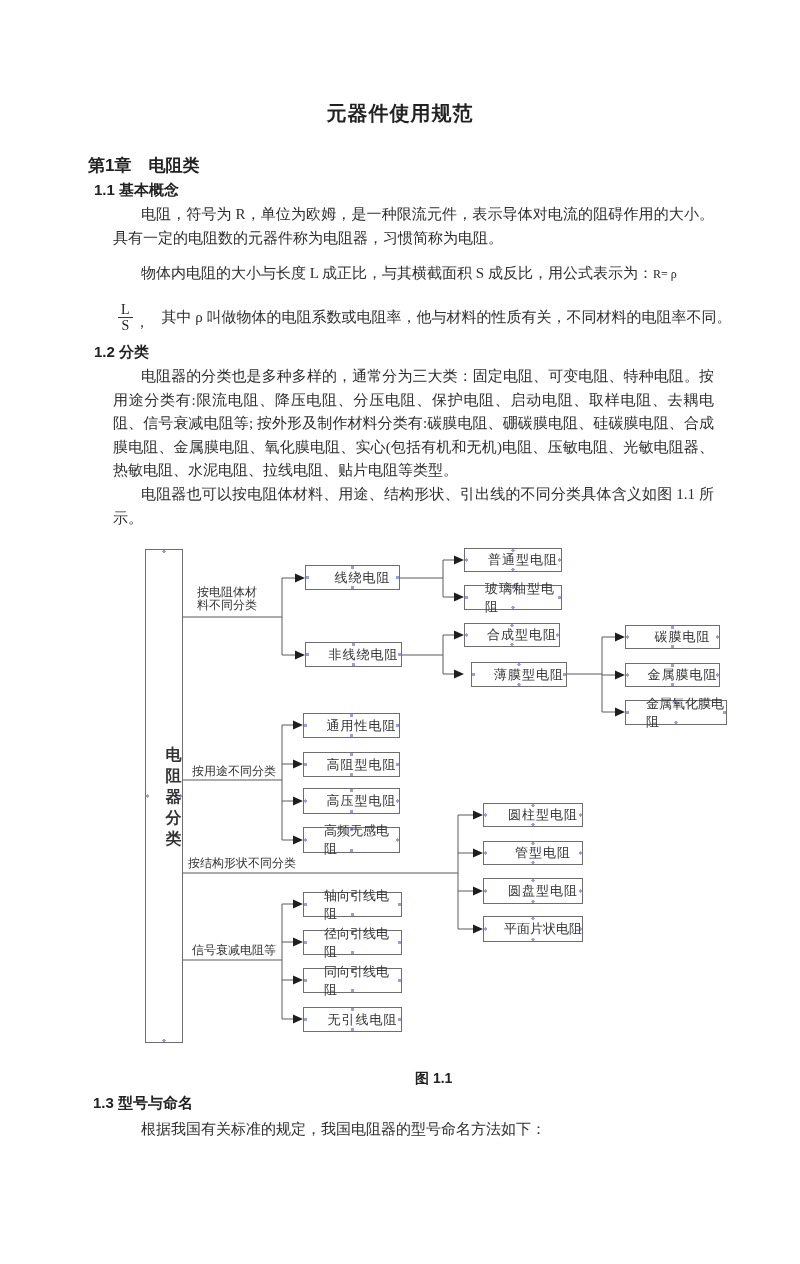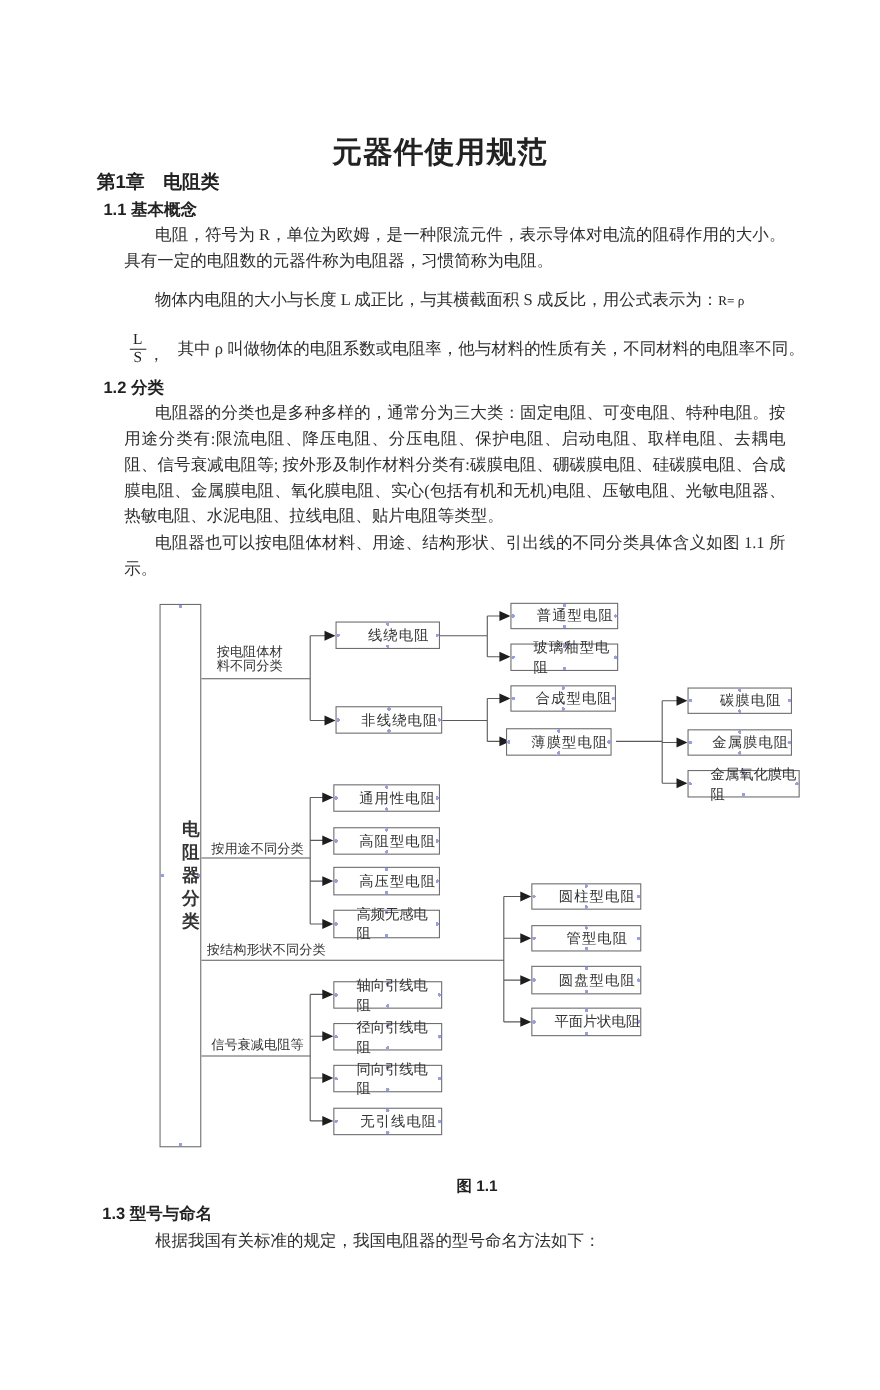--- a/index.html
+++ b/index.html
@@ -1,20 +1,20 @@
 <!DOCTYPE html>
 <html><head>
 <meta charset="utf-8">
 <style>
   html,body{margin:0;padding:0;background:#ffffff;}
   .page{position:relative;width:800px;height:1264px;background:#fff;overflow:hidden;
         font-family:"Liberation Serif","DejaVu Serif",serif;color:#333;}
   .abs{position:absolute;}
   .heading{font-family:"Liberation Sans","DejaVu Sans",sans-serif;font-weight:bold;color:#222;}
-  .doc-title{left:0;top:120px;width:800px;text-align:center;font-size:27px;letter-spacing:1px;}
+  .doc-title{left:0;top:100px;width:800px;text-align:center;font-size:20px;letter-spacing:1px;}
   .chapter{left:88px;top:154px;font-size:17px;}
   .h-sec{font-size:15px;}
   .body-par{left:113px;width:601px;font-size:15px;line-height:23.5px;text-align:justify;
             text-indent:28px;color:#2e2e2e;}
   .nowrap{white-space:nowrap;text-align:left;}
   .formula{font-family:"Liberation Serif",serif;font-size:12px;color:#222;white-space:nowrap;}
   .fracrow{left:113px;top:293px;width:620px;height:48px;display:flex;align-items:center;}
   .frac{display:inline-block;text-align:center;font-size:14px;line-height:15px;color:#222;
         font-family:"Liberation Serif",serif;margin-left:5px;}
   .frac .den{display:block;border-top:1px solid #333;padding:0 3px;}
@@ -92,21 +92,21 @@
   <div class="blabel" style="left:197px;top:586px;width:62px;">按电阻体材料不同分类</div>
   <div class="blabel" style="left:192px;top:765px;">按用途不同分类</div>
   <div class="blabel" style="left:188px;top:857px;">按结构形状不同分类</div>
   <div class="blabel" style="left:192px;top:944px;">信号衰减电阻等</div>
 
   <div class="dbox" style="left:305px;top:565px;width:95px;height:25px;">线绕电阻</div>
   <div class="dbox" style="left:305px;top:642px;width:97px;height:25px;">非线绕电阻</div>
   <div class="dbox" style="left:464px;top:548px;width:98px;height:24px;">普通型电阻</div>
   <div class="dbox" style="left:464px;top:585px;width:98px;height:25px;">玻璃釉型电阻</div>
   <div class="dbox" style="left:464px;top:623px;width:96px;height:24px;text-align:center;">合成型电阻</div>
-  <div class="dbox" style="left:460px;top:662px;width:96px;height:25px;">薄膜型电阻</div>
+  <div class="dbox" style="left:471px;top:662px;width:96px;height:25px;">薄膜型电阻</div>
   <div class="dbox" style="left:625px;top:625px;width:95px;height:24px;">碳膜电阻</div>
   <div class="dbox" style="left:625px;top:663px;width:95px;height:24px;">金属膜电阻</div>
   <div class="dbox" style="left:625px;top:700px;width:102px;height:25px;letter-spacing:0;">金属氧化膜电阻</div>
 
   <div class="dbox" style="left:303px;top:713px;width:97px;height:25px;">通用性电阻</div>
   <div class="dbox" style="left:303px;top:752px;width:97px;height:25px;">高阻型电阻</div>
   <div class="dbox" style="left:303px;top:788px;width:97px;height:26px;">高压型电阻</div>
   <div class="dbox" style="left:303px;top:827px;width:97px;height:26px;letter-spacing:0;">高频无感电阻</div>
 
   <div class="dbox" style="left:483px;top:803px;width:100px;height:24px;">圆柱型电阻</div>

